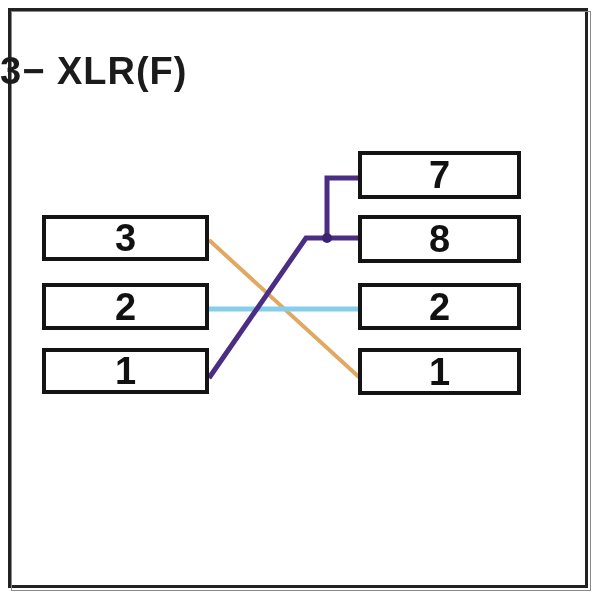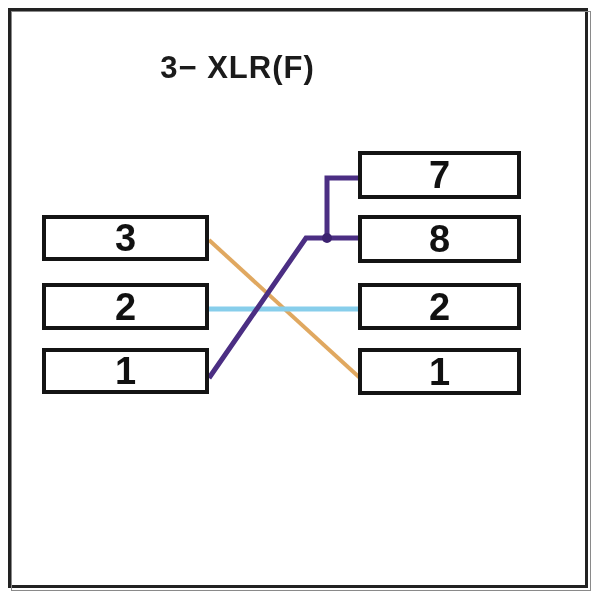--- a/index.html
+++ b/index.html
@@ -39,22 +39,22 @@
     border: 1px solid #8a8a8a;
     background: transparent;
     pointer-events: none;
   }
   
   #title {
     position: absolute;
     left: 0;
     top: 50px;
     width: 475px;
-    text-align: center;
-    font-size: 31px;
+    text-align: left;
+    font-size: 38px;
     font-weight: bold;
     letter-spacing: 1px;
     color: #1b1b1b;
     font-family: "Liberation Sans", sans-serif;
     white-space: pre;
   }
   
   .pin-box {
     position: absolute;
     box-sizing: border-box;

